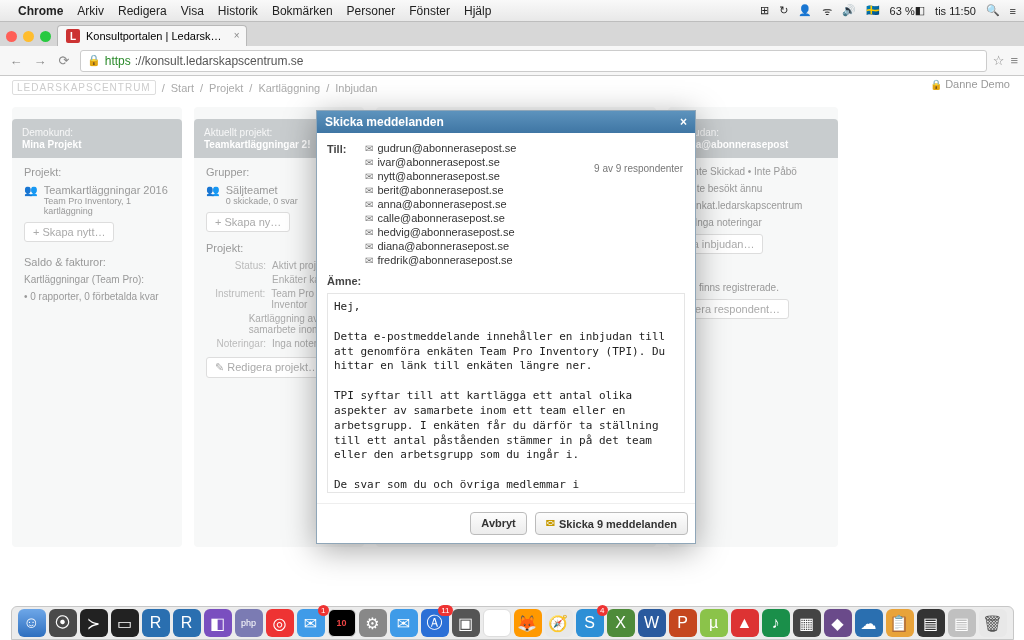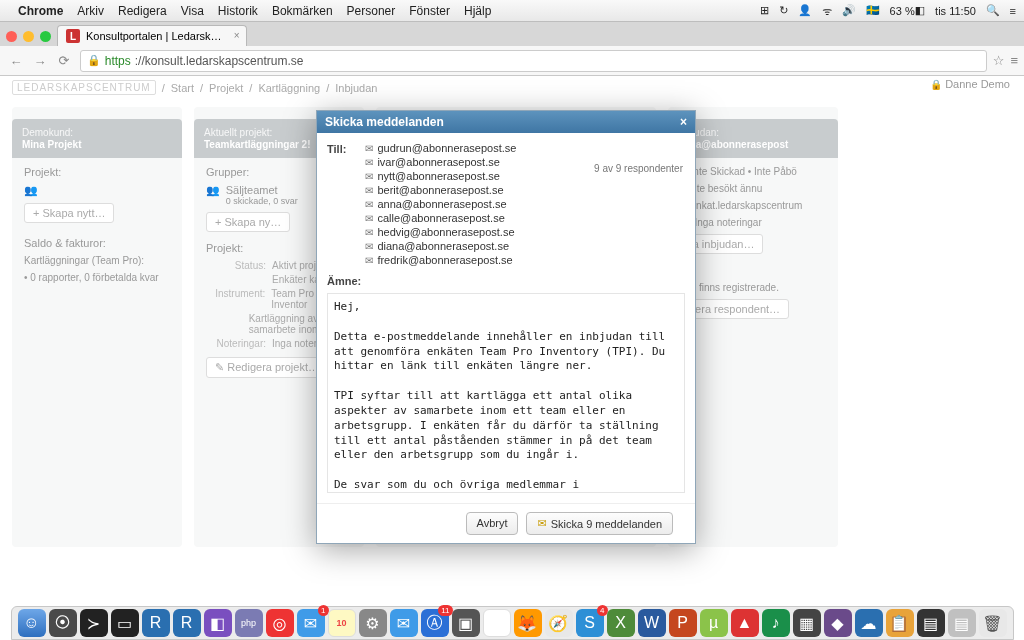--- a/index.html
+++ b/index.html
@@ -59,33 +59,33 @@
 .modal .body { padding:8px 10px 10px 10px; }
 .fieldrow { display:flex; align-items:flex-start; margin-bottom:6px; }
 .fieldrow .lbl { width:38px; font-weight:bold; color:#444; padding-top:2px;}
 .recips { flex:1; }
 .recips .r { display:flex; align-items:center; gap:4px; padding:1px 0; color:#333;}
 .recips .r .env { font-size:10px; color:#777; }
 .counter { font-size:10px; color:#777; position:absolute; right:12px; top:30px;}
 .subj { flex:1; }
 .subj input { width:100%; border:1px solid #b8cfe0; padding:3px 5px; font-family:monospace; font-size:11px; outline:none; background:#fdfefe;}
 .msgbox { width:100%; height:200px; border:1px solid #e5e5e5; padding:6px; font-family:monospace; font-size:11px; line-height:1.35; white-space:pre-wrap; overflow:auto; color:#222;}
-.modal .footer { display:flex; justify-content:flex-end; gap:8px; padding:8px 22px; border-top:1px solid #eee;}
+.modal .footer { display:flex; justify-content:flex-end; gap:8px; padding:8px 7px; border-top:1px solid #eee;font-weight:bold;}
 .mbtn { border:1px solid #bbb; background:linear-gradient(#fdfdfd,#ececec); border-radius:4px; padding:4px 10px; font-size:11px; cursor:pointer;}
 .mbtn.primary { display:flex; align-items:center; gap:4px;}
 .mbtn.primary .env{ color:#c79a00; }
 
 
 .dock { position:absolute; left:0; right:0; bottom:0; height:38px; display:flex; justify-content:center; align-items:flex-end; }
 .dockin { background:rgba(233,233,233,.85); border:1px solid #c7c7c7; border-radius:6px 6px 0 0; padding:2px 6px; display:flex; gap:3px;}
 .di { width:28px; height:28px; border-radius:6px; display:flex; align-items:center; justify-content:center; font-size:16px; color:#fff; position:relative;}
 .di.face{background:linear-gradient(#6ea7e8,#2e6fbf);} 
 .di.gray{background:#4a4a4a;} .di.term{background:#222;}
 .di.r{background:#2a6fb0;} .di.purple{background:#7a4fbf;} .di.php{background:#7b7bb3;}
-.di.mail{background:#3f9be8;} .di.cal{background:#fef9c3;color:#e44;border:1px solid #ddd;font-size:9px;font-weight:bold;}
+.di.mail{background:#3f9be8;} .di.cal{background:#000000;color:#e44;border:1px solid #ddd;font-size:9px;font-weight:bold;}
 .di.app{background:#2b6fd6;} .di.chr{background:#fff;border:1px solid #ddd;}
 .di.ff{background:#f90;} .di.saf{background:#e8e8e8;}
 .di.badge::after{content:attr(data-b); position:absolute; top:-4px; right:-4px; background:#e33; color:#fff; font-size:8px; border-radius:8px; padding:0 3px; line-height:11px;}
 </style>
 </head>
 <body>
 
 <div class="menubar">
   <span class="apple"></span>
   <span class="mi bold">Chrome</span>
@@ -159,20 +159,24 @@
   <div class="cols">
 
     <div class="panel col1">
       <div class="phead">
         <small>Demokund:</small>
         <b>Mina Projekt</b>
       </div>
       <div class="row">Projekt:</div>
       <div class="row" style="display:flex;gap:6px;">
         <span>👥</span>
+        <div>
+          <div>Teamkartläggningar 2016</div>
+          <div style="font-size:9px;">Team Pro Inventory, 1 kartläggning</div>
+        </div>
       </div>
       <div class="row"><span class="btnghost">+ Skapa nytt…</span></div>
       <div class="row" style="margin-top:14px;">Saldo &amp; fakturor:</div>
       <div class="row" style="font-size:10px;">Kartläggningar (Team Pro):</div>
       <div class="row" style="font-size:10px;">• 0 rapporter, 0 förbetalda kvar</div>
     </div>
 
     <div class="panel col2">
       <div class="phead">
         <small>Aktuellt projekt:</small>

